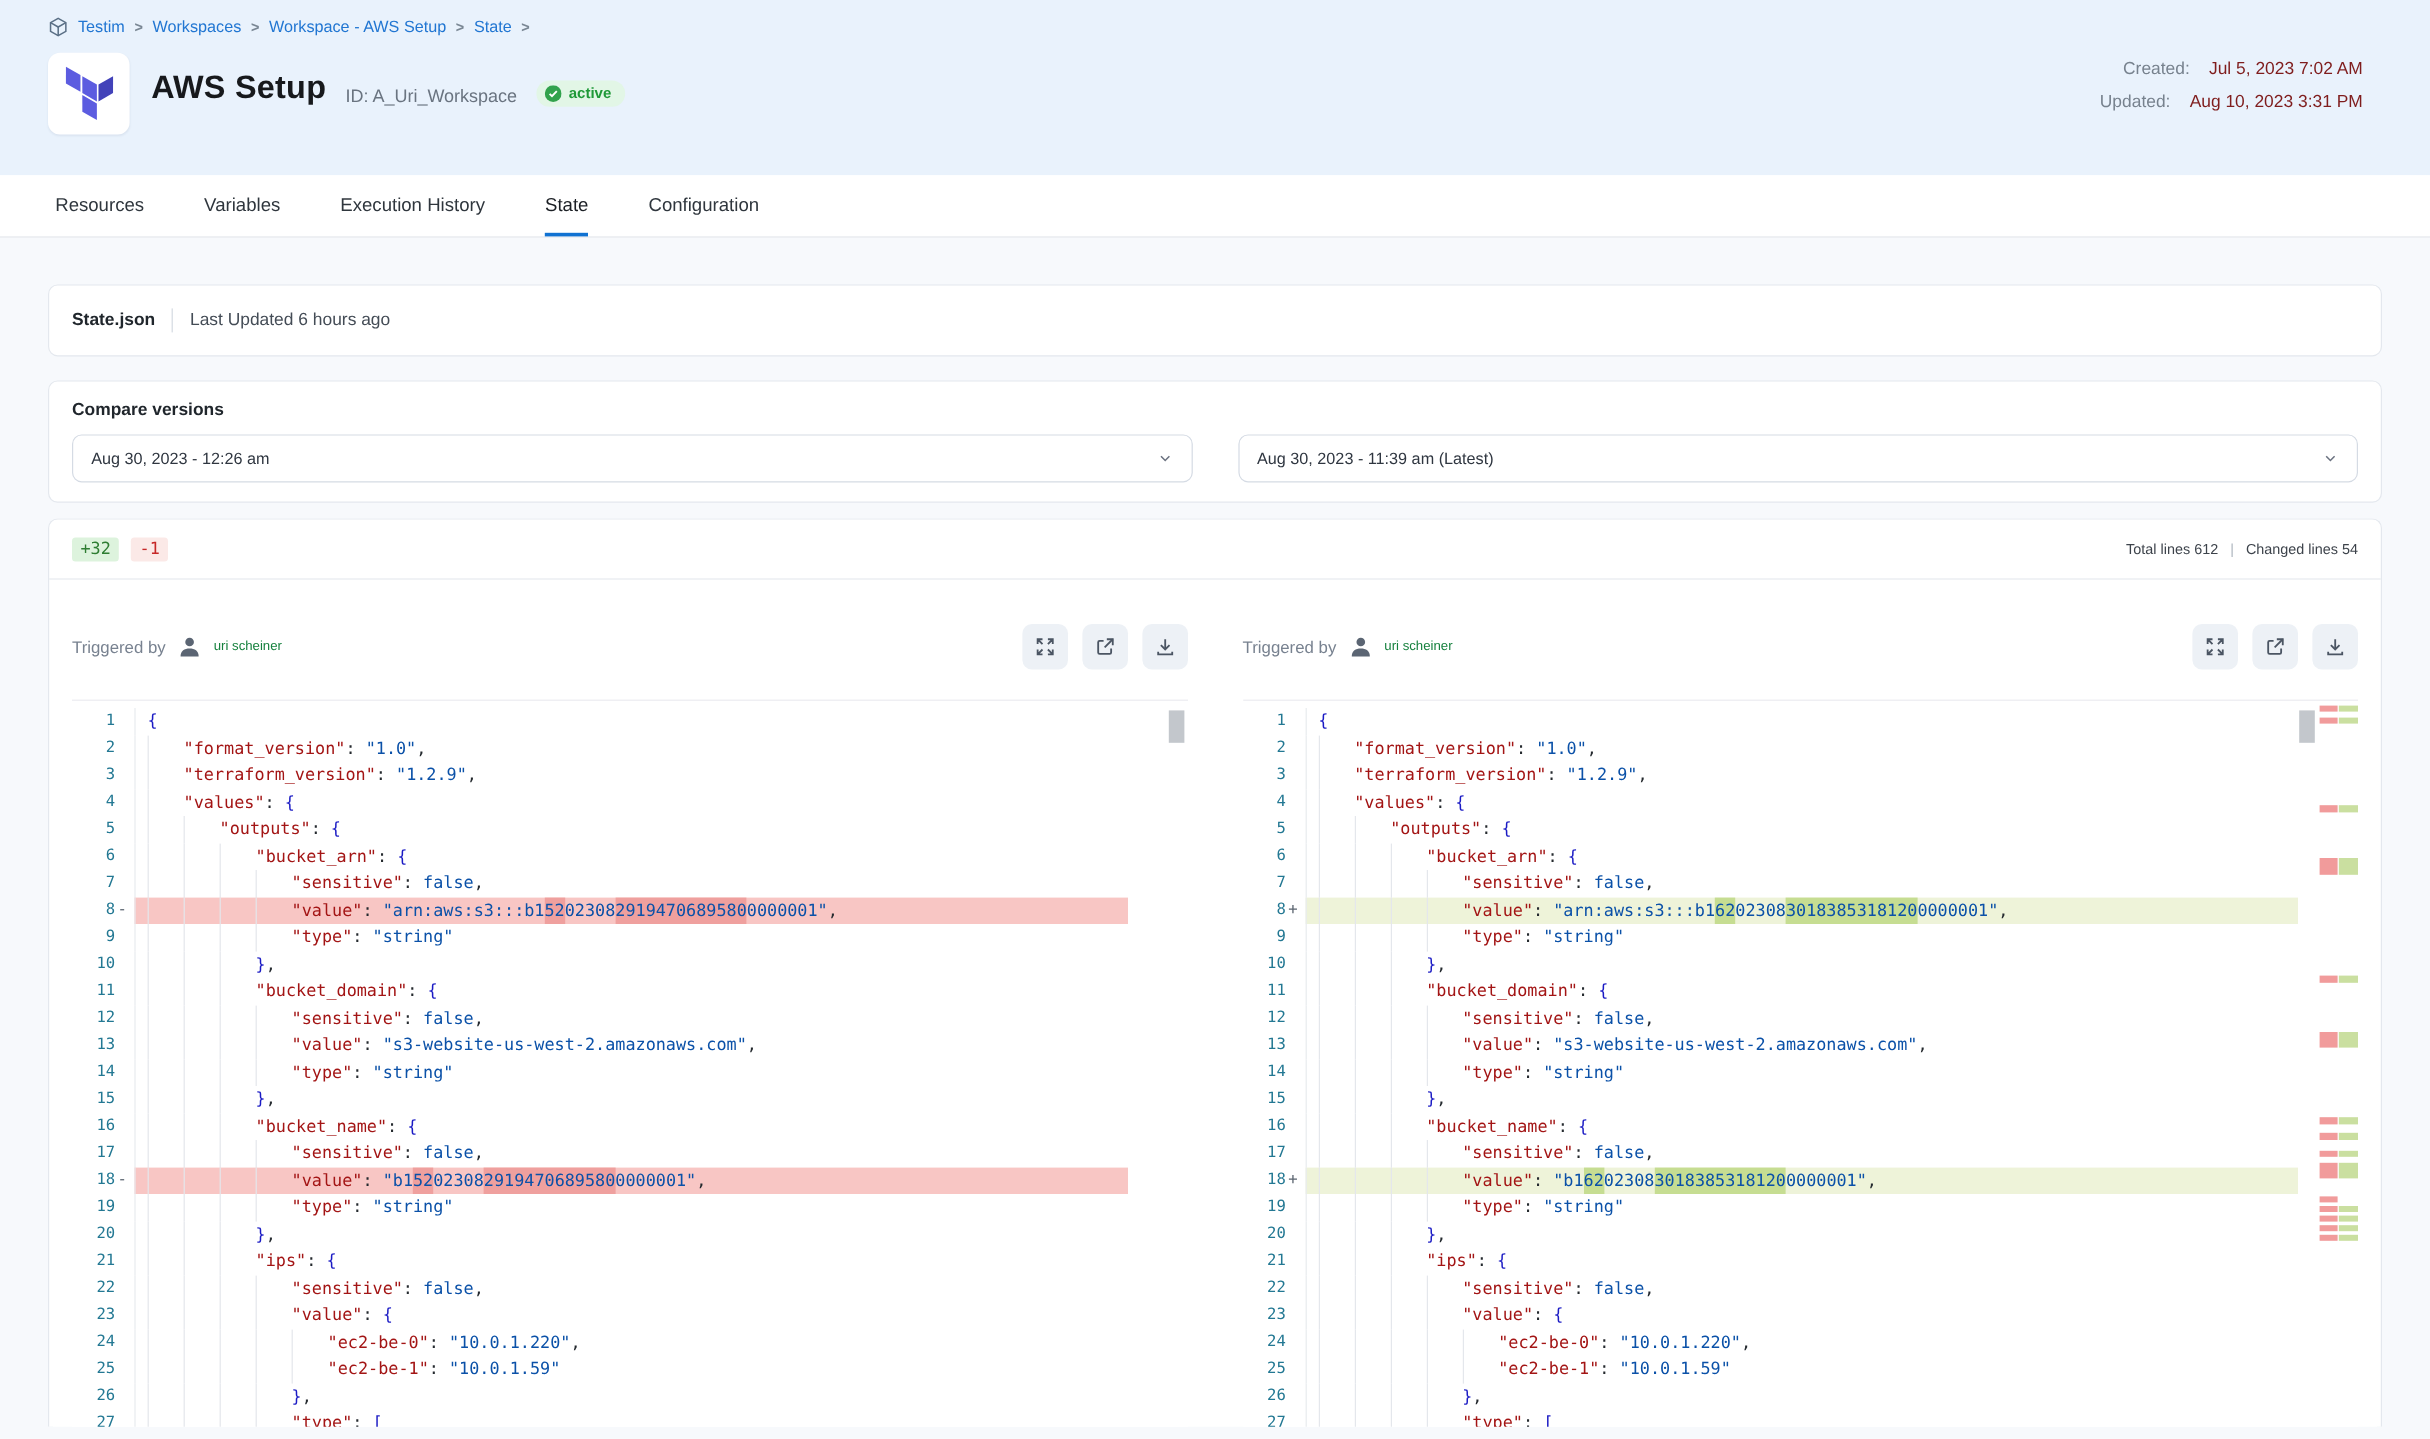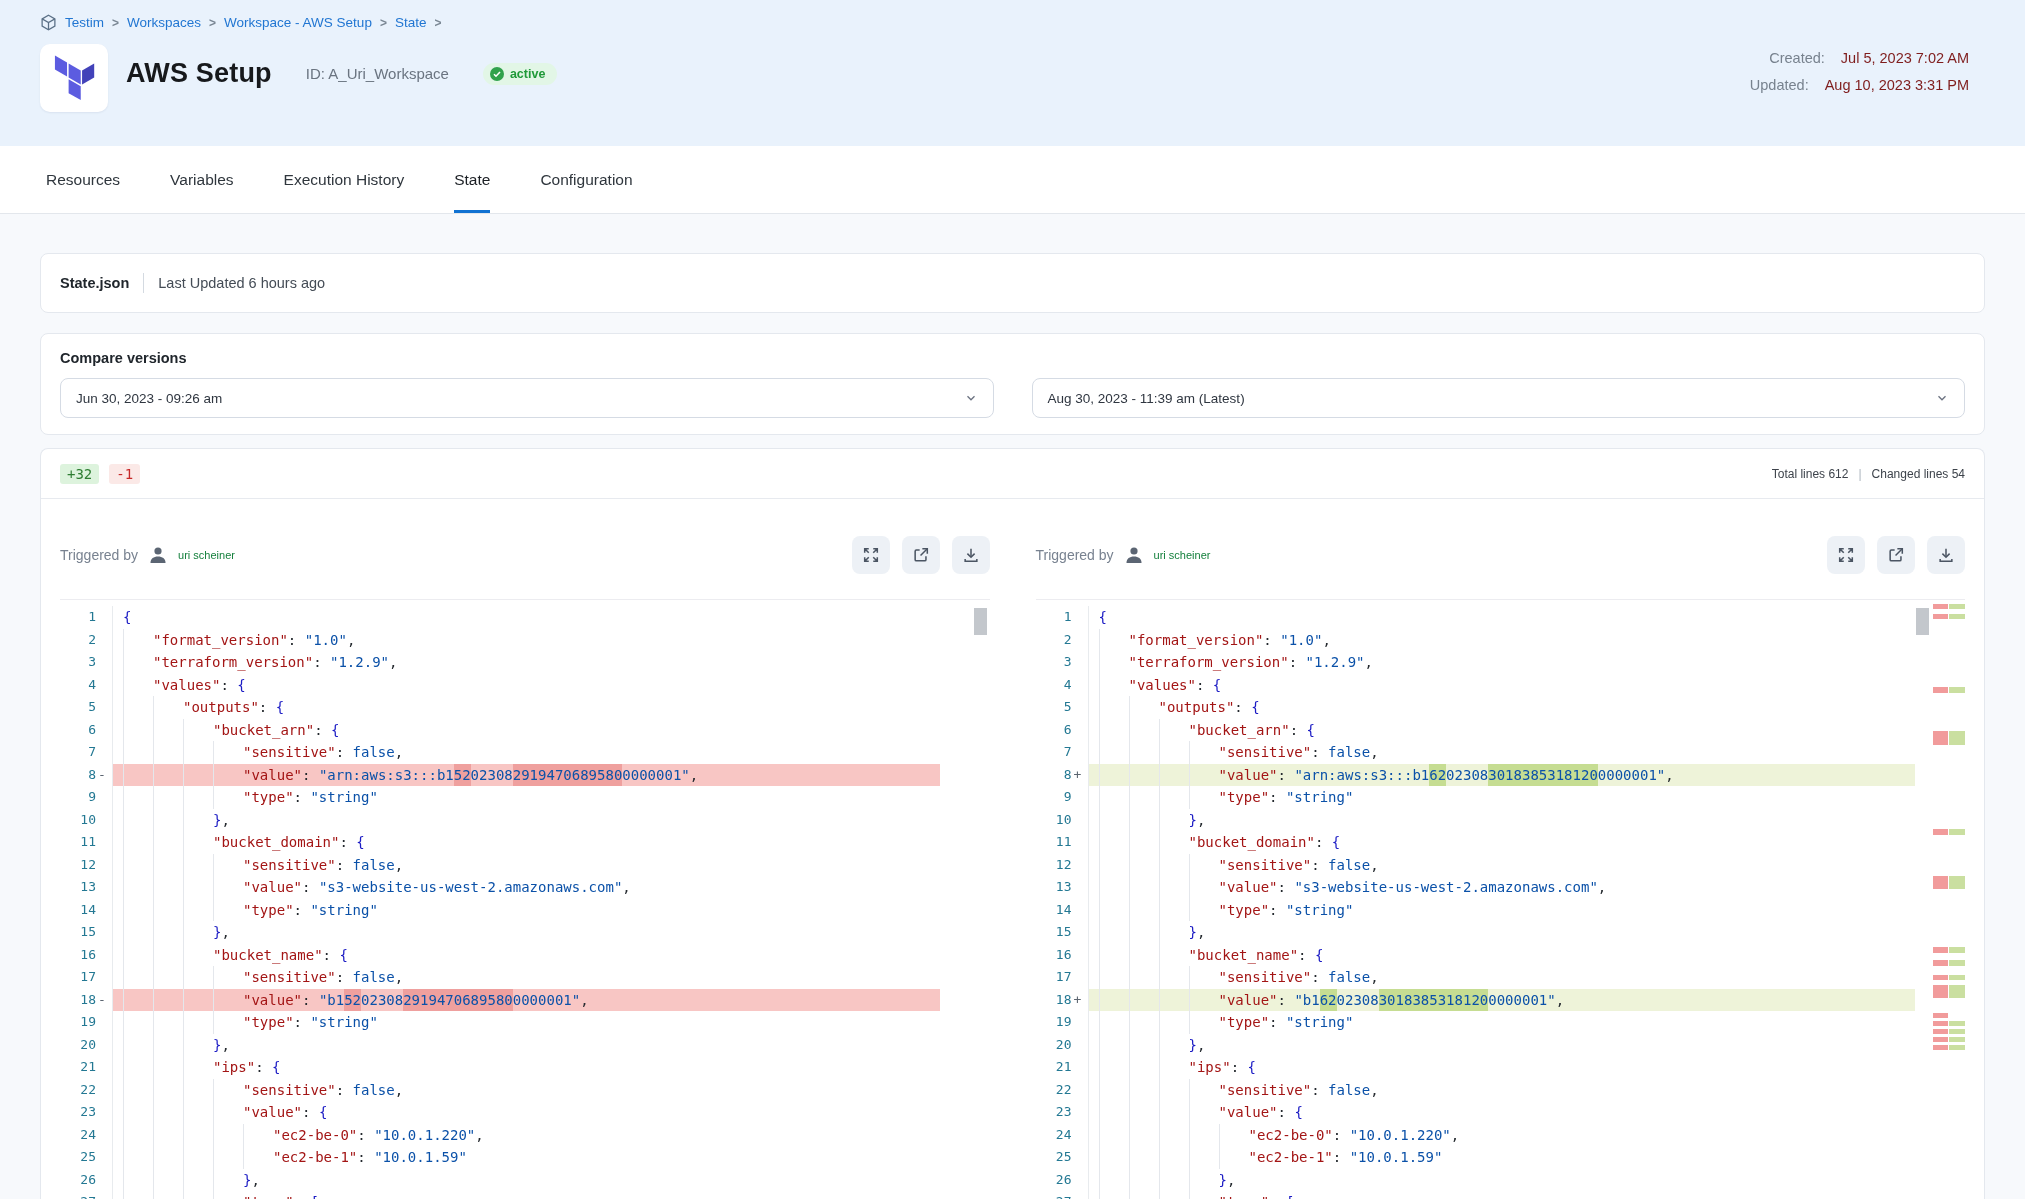--- a/index.html
+++ b/index.html
@@ -6,31 +6,31 @@
   html,body { width:2025px; height:1199px; overflow:hidden; }
   body { font-family:"Liberation Sans", sans-serif; background:#f7f9fc; color:#222; }
 
   
   .header { background:#e9f2fc; height:146px; padding:14px 56px 0 40px; }
   .crumbs { display:flex; align-items:center; gap:8px; font-size:13.5px; }
   .crumbs a { color:#2176d2; text-decoration:none; }
   .crumb-sep { color:#7a8794; font-size:12px; font-weight:bold; }
   .title-row { display:flex; align-items:flex-start; margin-top:13px; }
   .logo-badge { width:68px; height:68px; background:#fff; border-radius:10px; box-shadow:0 1px 2px rgba(30,50,90,.08); display:flex; align-items:center; justify-content:center; }
-  .title-main { display:flex; align-items:center; margin-left:18px; margin-top:14px; gap:34px; }
+  .title-main { display:flex; align-items:flex-end; margin-left:18px; margin-top:14px; gap:16px; }
   .ws-title { font-size:27px; font-weight:600; color:#17191c; letter-spacing:.2px; }
   .ws-id { font-size:15px; color:#6a7480; }
   .status-pill { display:flex; align-items:center; gap:6px; background:#e2f6e6; border-radius:14px; padding:4px 12px 4px 7px; font-size:12.5px; font-weight:600; color:#1f9938; }
   .dates { margin-left:auto; margin-top:6px; font-size:14.5px; text-align:right; }
   .dates .row { margin-bottom:11px; }
   .dates .lbl { color:#77828e; margin-right:16px; }
   .dates .val { color:#7f1d1d; }
 
   
-  .tabs { background:#fff; border-bottom:1px solid #e3e7ec; height:68px; padding:0 46px; display:flex; gap:50px; }
+  .tabs { background:#fff; border-bottom:1px solid #e3e7ec; height:52px; padding:0 46px; display:flex; gap:50px; }
   .tab { display:flex; align-items:center; font-size:15.5px; color:#2f363d; cursor:pointer; border-bottom:3px solid transparent; padding-top:3px; }
   .tab.active { border-bottom-color:#1172d2; color:#1b1f24; }
 
   
   .main { padding:39px 40px 0 40px; }
   .card { background:#fff; border:1px solid #e4e8ee; border-radius:8px; }
   .file-card { height:60px; display:flex; align-items:center; padding:0 19px; margin-bottom:20px; }
   .file-name { font-size:14.5px; font-weight:700; color:#20262c; }
   .file-sep { width:1px; height:20px; background:#d4dae1; margin:0 14px; }
   .file-updated { font-size:14.5px; color:#444c56; }
@@ -146,21 +146,21 @@
   <div class="card file-card">
     <span class="file-name">State.json</span>
     <span class="file-sep"></span>
     <span class="file-updated">Last Updated 6 hours ago</span>
   </div>
 
   <div class="card cmp-card">
     <div class="cmp-title">Compare versions</div>
     <div class="selects">
       <div class="select">
-        <span>Jun 30, 2023 - 09:26 am</span>
+        <span>Aug 30, 2023 - 12:26 am</span>
         <span>
           <svg width="14" height="14" viewBox="0 0 16 16" fill="none" stroke="#6b7280" stroke-width="1.5">
               <path d="M4 6l4 4 4-4"></path>
             </svg>
         </span>
       </div>
       <div class="select">
         <span>Aug 30, 2023 - 11:39 am (Latest)</span>
         <span>
           <svg width="14" height="14" viewBox="0 0 16 16" fill="none" stroke="#6b7280" stroke-width="1.5">

